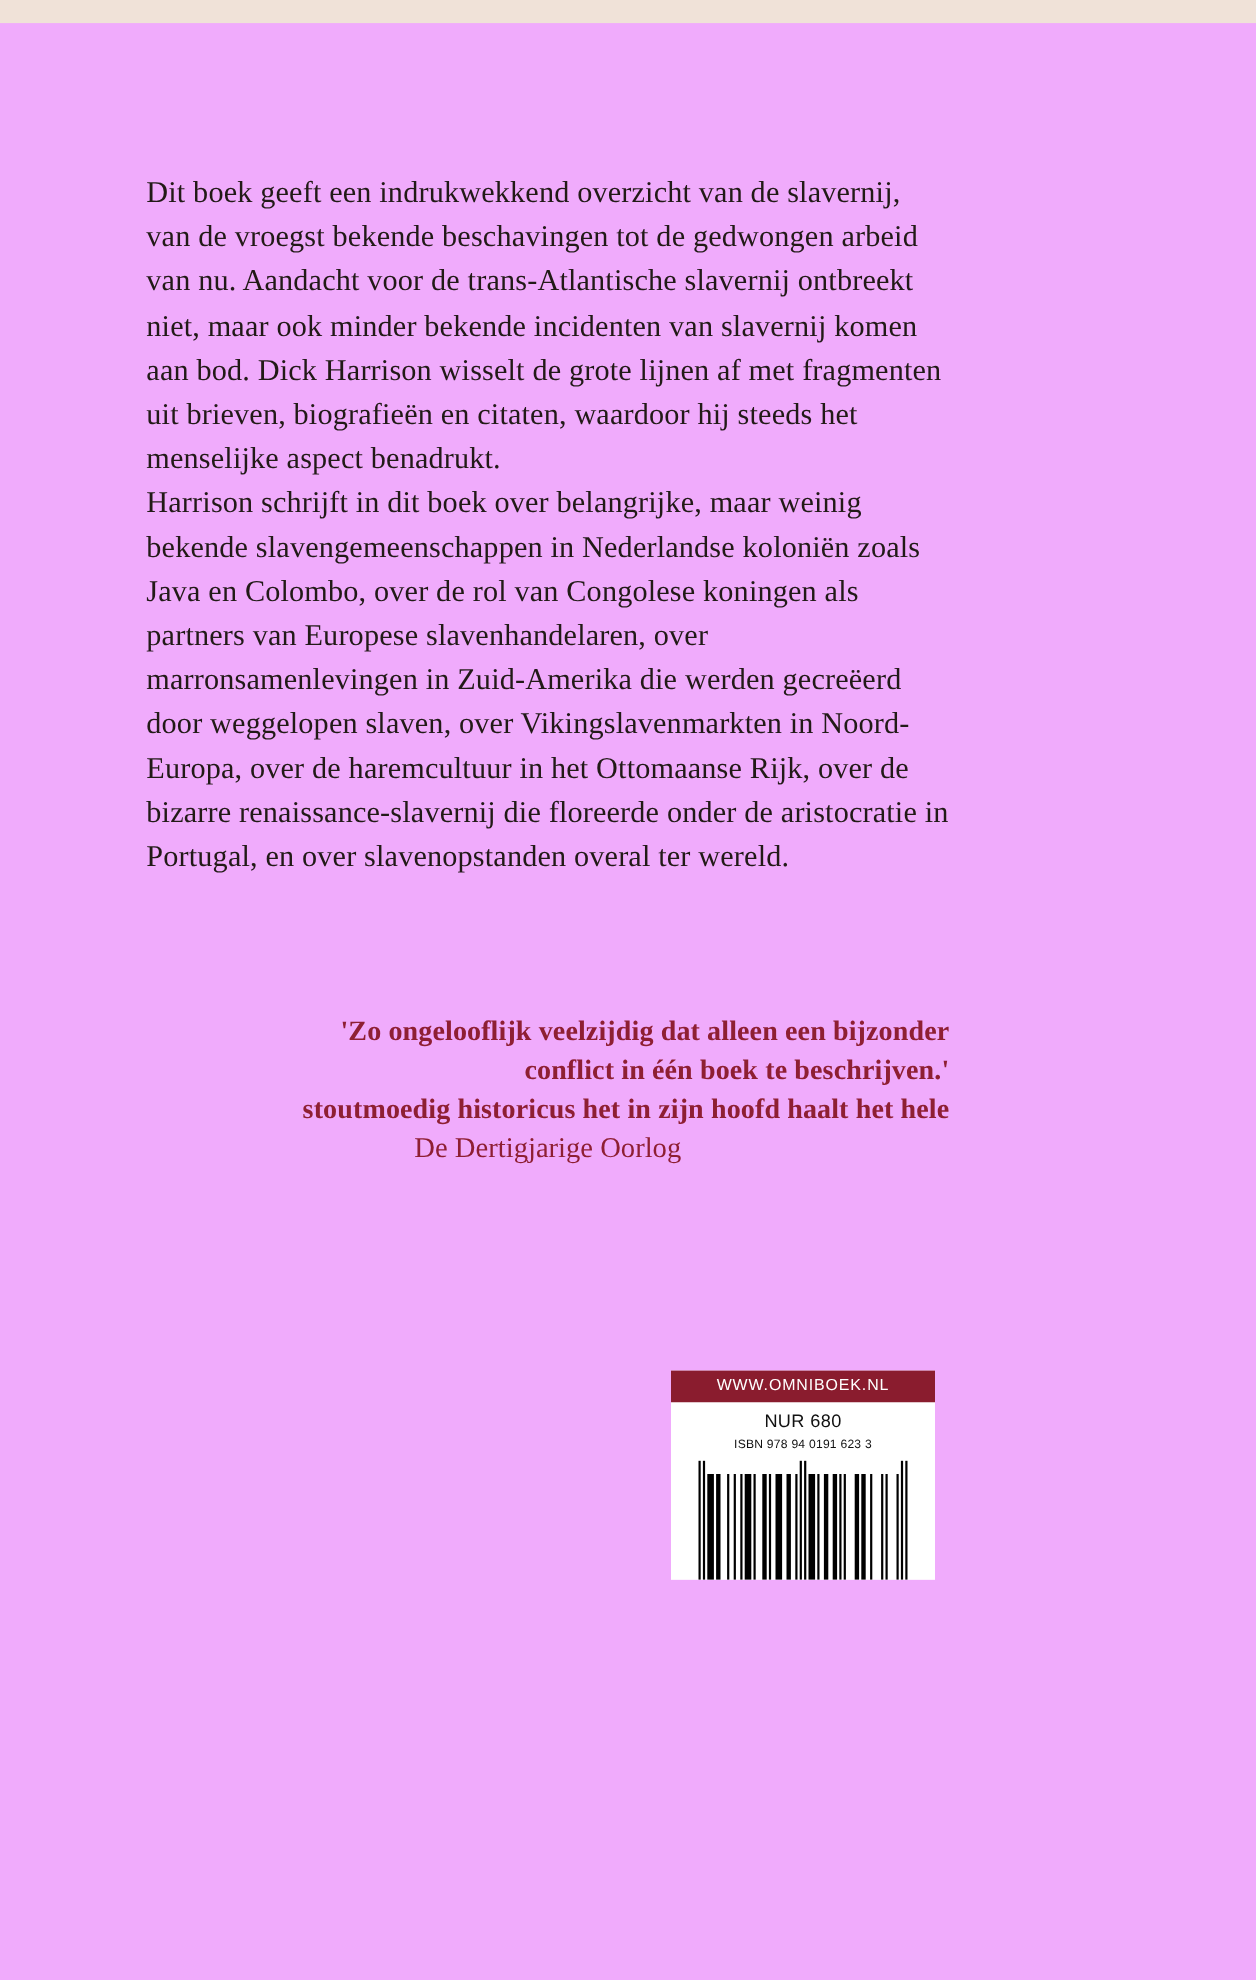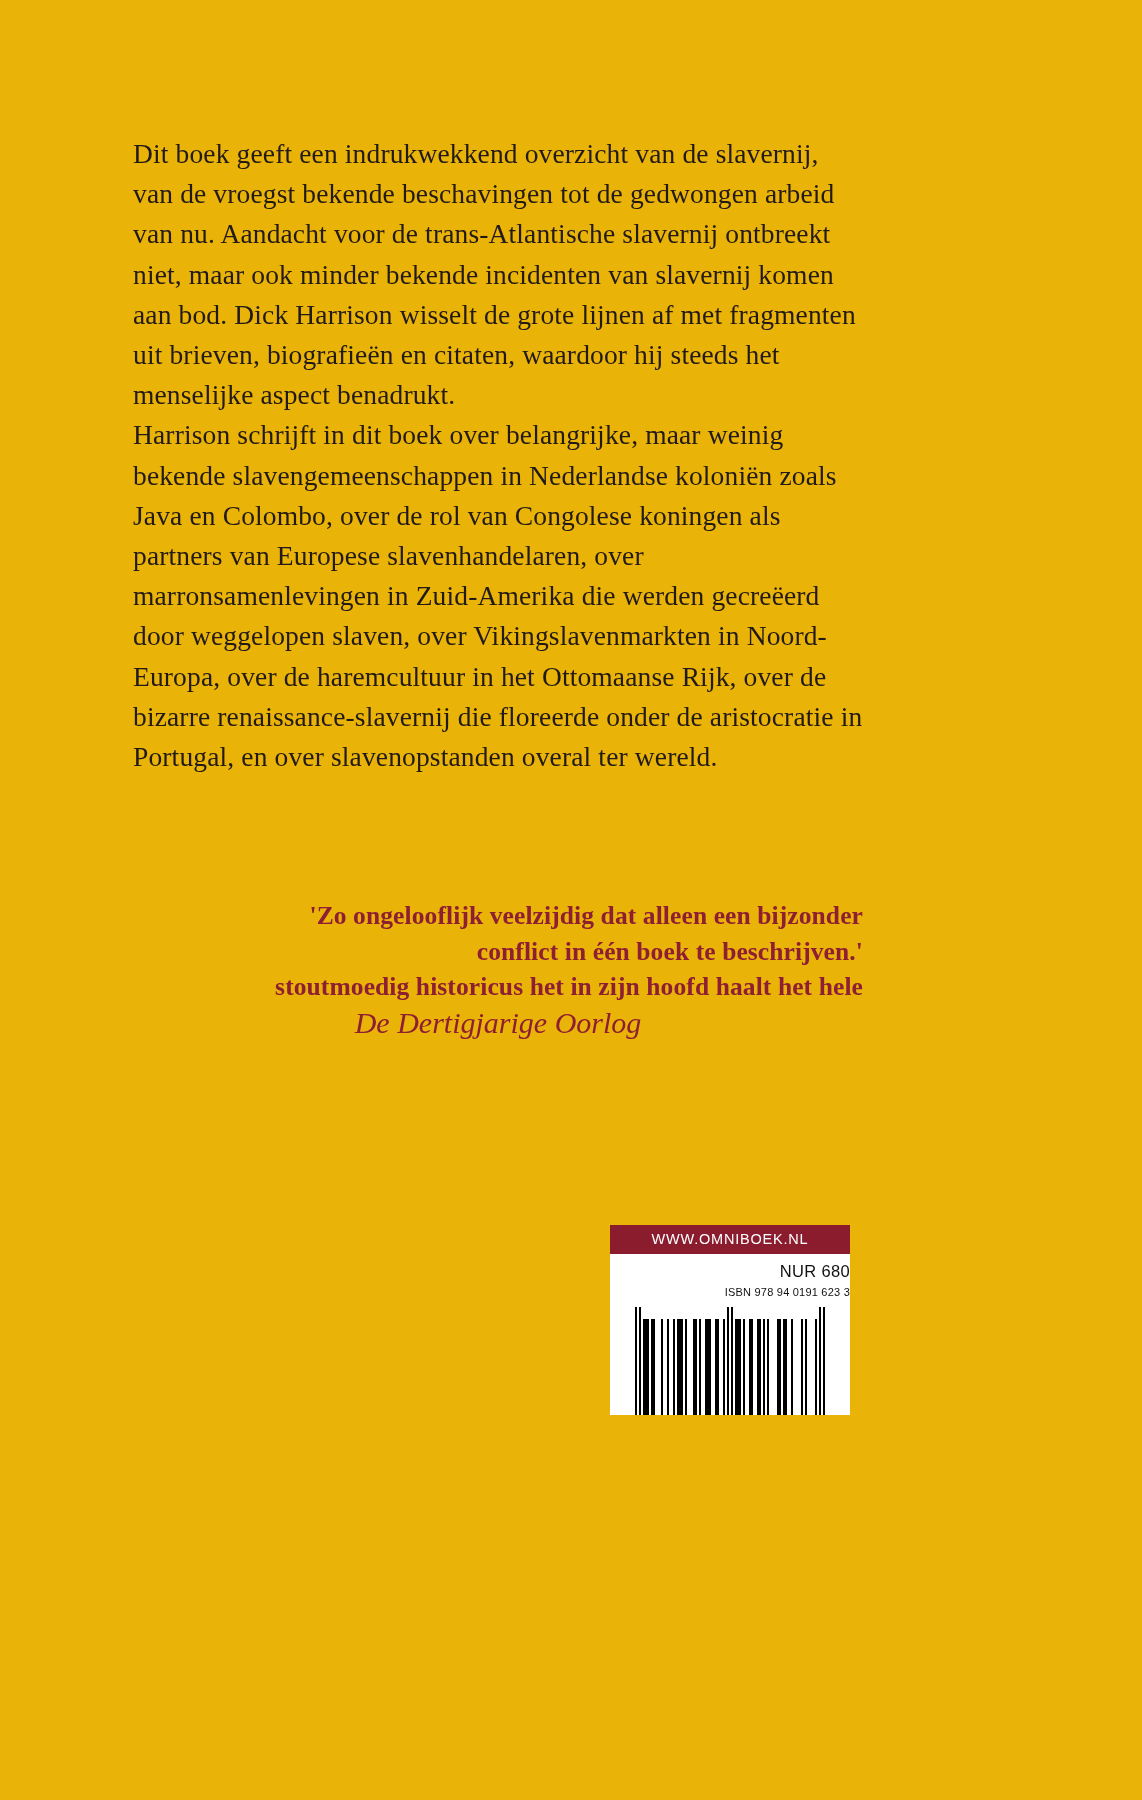--- a/index.html
+++ b/index.html
@@ -11,21 +11,22 @@
     height: 1800px;
     background: #f0e2d8;
     font-family: "Liberation Serif", "DejaVu Serif", serif;
     position: relative;
     overflow: hidden;
   }
 
   .page {
     position: absolute;
     inset: 0;
-    background: #eab308;
+    background: #f0abfc;
+    margin-top: 21px;
   }
 
   
   .blurb {
     position: absolute;
     left: 133px;
     top: 134px;
     width: 730px;
     color: #221a17;
     font-size: 27.5px;
@@ -57,23 +58,22 @@
   .quote-attrib {
     font-size: 24.5px;
     line-height: 35px;
     margin: 0;
     font-weight: normal;
   }
   .quote-attrib .ital {
     font-style: italic;
   }
   .quote-work {
-    font-size: 30px;
+    font-size: 26px;
     line-height: 35px;
-    font-style: italic;
     margin: 0;
   }
 
   
   .publisher {
     position: absolute;
     left: 140px;
     top: 1320px;
     width: 260px;
     text-align: center;
@@ -111,21 +111,20 @@
   }
   .barcode-body {
     background: #ffffff;
     padding: 7px 0 0 0;
     text-align: center;
   }
   .nur-line, .isbn-line {
     font-family: "Liberation Sans", "DejaVu Sans", sans-serif;
     color: #111111;
     letter-spacing: 0.02em;
-    text-align: right;
   }
   .nur-line {
     font-size: 16.5px;
     line-height: 21px;
   }
   .isbn-line {
     font-size: 11px;
     line-height: 21px;
     margin-bottom: 4px;
   }

